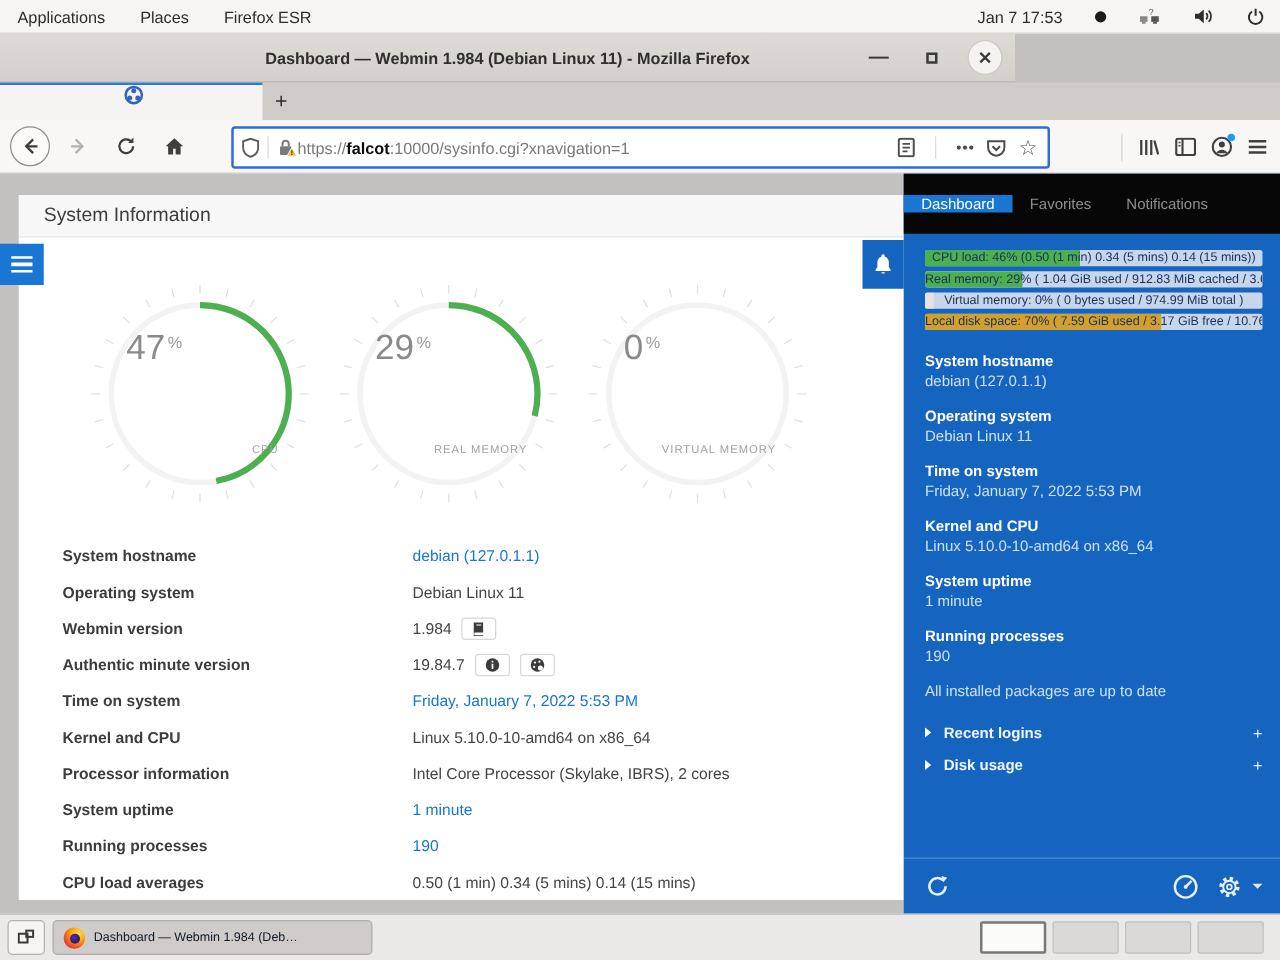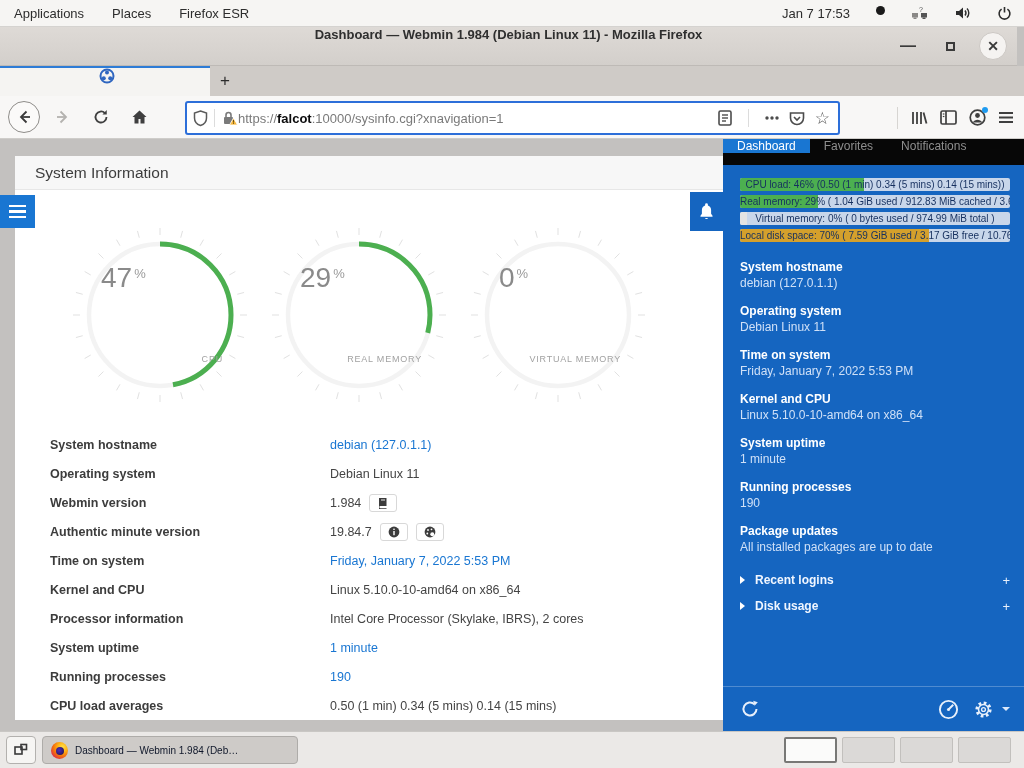--- a/index.html
+++ b/index.html
@@ -3,29 +3,29 @@
 <meta charset="utf-8">
 <style>
   * { margin:0; padding:0; box-sizing:border-box; }
   html,body { width:1024px; height:768px; overflow:hidden; }
   body { font-family:"Liberation Sans", sans-serif; position:relative; background:#c3c1bf; }
 
   
   .topbar { position:absolute; left:0; top:0; width:1024px; height:27px; background:#f6f5f3;
             border-bottom:1px solid #d5d3d0; display:flex; align-items:center; color:#2d2d2d; font-size:13px; }
   .topbar-menu { padding:0 14px; height:100%; display:flex; align-items:center; cursor:default; }
-  .topbar-right { margin-left:auto; display:flex; align-items:flex-start; gap:26px; padding-right:12px; }
+  .topbar-right { margin-left:auto; display:flex; align-items:center; gap:26px; padding-right:12px; }
   .clock { font-size:13px; color:#2d2d2d; }
   .rec-dot { width:9px; height:9px; border-radius:50%; background:#1a1a1a; }
   .sysicon { display:flex; align-items:center; }
 
   
-  .titlebar { position:absolute; left:0; top:27px; width:1017px; height:39px;
+  .titlebar { position:absolute; left:0; top:27px; width:812px; height:39px;
               background:linear-gradient(#dedad6,#d3cfcb); border-bottom:1px solid #bebab6;
-              display:flex; align-items:flex-start; justify-content:center; }
+              display:flex; align-items:center; justify-content:center; }
   .win-title { font-size:13px; font-weight:bold; color:#2f2f2f; }
   .win-controls { position:absolute; right:10px; top:0; height:100%; display:flex; align-items:center; gap:16px; }
   .wc { width:26px; height:26px; display:flex; align-items:center; justify-content:center; color:#3a3a3a; }
   .wc-min { font-weight:bold; }
   .wc-max span { width:9px; height:9px; border:2px solid #3a3a3a; display:block; }
   .wc-close { width:28px; height:28px; border-radius:50%; background:#f5f3f1; border:1px solid #ccc8c4;
               font-size:14px; font-weight:bold; }
 
   .tabstrip { position:absolute; left:0; top:66px; width:1024px; height:30px; background:#cfcbc7; display:flex; }
   .tab { width:210px; height:30px; background:#f5f4f2; border-top:2px solid #2e7cd6;
@@ -77,21 +77,21 @@
   .info-table { margin-top:26px; }
   .row { height:29px; display:flex; align-items:center; }
   .row .lbl { width:315px; padding-left:35px; font-size:12.5px; font-weight:bold; color:#3c3c3c; }
   .row .val { font-size:12.5px; color:#444; display:flex; align-items:center; gap:8px; }
   .row .val.link { color:#1976d2; }
   .mini-btn { border:1px solid #d8d8d8; background:#fff; border-radius:3px; padding:2px 7px;
               display:flex; align-items:center; }
 
   
   .sidebar { position:absolute; right:0; top:0; width:301px; height:592px; background:#1565c0; }
-  .side-tabs { height:26px; background:#070707; display:flex; align-items:flex-start; }
+  .side-tabs { height:48px; background:#070707; display:flex; align-items:center; }
   .side-tab { display:flex; align-items:center; padding:0 14px; font-size:12px; color:#8f8f8f; }
   .side-tab.active { background:#1976d2; color:#fff; }
   .bars { padding:13px 14px 0 17px; }
   .bar { position:relative; height:13px; background:#c8d6ea; border-radius:2px; margin-bottom:4px; overflow:hidden; }
   .bar .fill { position:absolute; left:0; top:0; bottom:0; }
   .bar .bar-label { position:absolute; left:0; right:0; top:0; bottom:0; font-size:10px; line-height:13px;
                     text-align:center; color:#16305f; white-space:nowrap; overflow:hidden; }
   .side-info { padding:13px 14px 0 17px; }
   .sblock { margin-bottom:12px; }
   .sblock .sl { font-size:12px; font-weight:bold; color:#fff; line-height:16px; }
@@ -517,21 +517,20 @@
         </div>
         <div class="sblock">
           <div class="sl">System uptime</div>
           <div class="sv">1 minute</div>
         </div>
         <div class="sblock">
           <div class="sl">Running processes</div>
           <div class="sv">190</div>
         </div>
         <div class="sblock">
-          <div class="sl">Package updates</div>
           <div class="sv">All installed packages are up to date</div>
         </div>
       </div>
     <div id="collapsibles">
         <div class="collapsible">
           <span class="tri"></span>
           <span class="coll-label">Recent logins</span>
           <span class="coll-plus">+</span>
         </div>
         <div class="collapsible">

